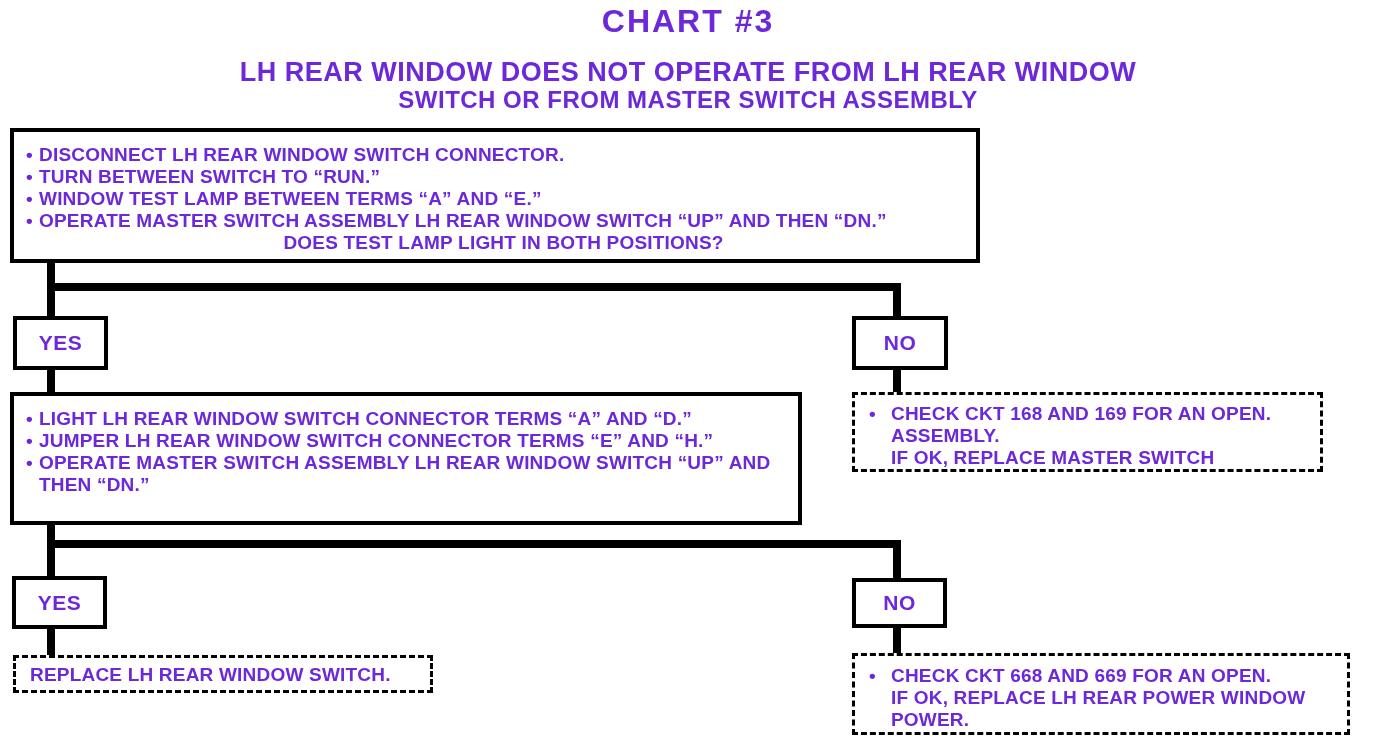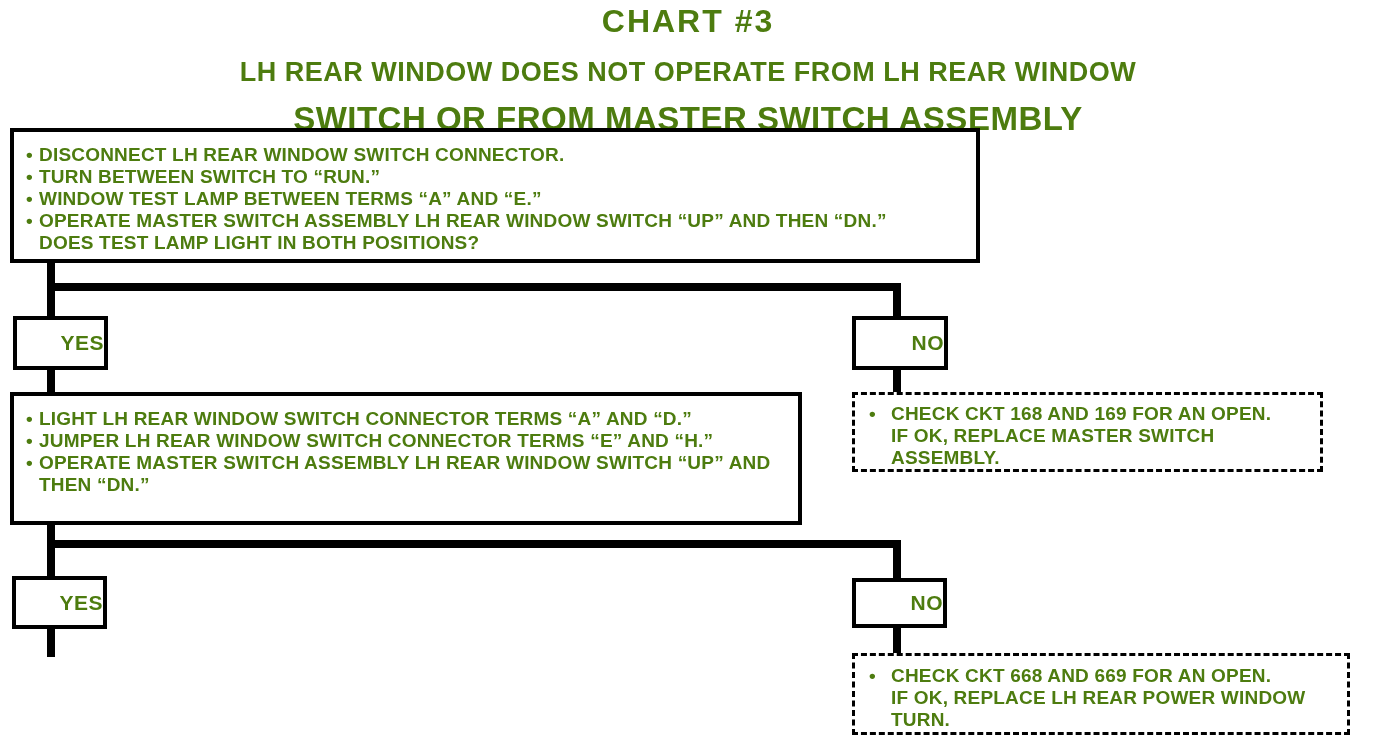--- a/index.html
+++ b/index.html
@@ -4,51 +4,51 @@
 <style>
   html, body {
     margin: 0; padding: 0;
     background: #ffffff;
   }
   .canvas {
     position: relative;
     width: 1376px;
     height: 742px;
     background: #ffffff;
-    color: #4d7c0f;
+    color: #6d28d9;
     font-family: "Liberation Sans", "DejaVu Sans", sans-serif;
     font-weight: 700;
     overflow: hidden;
   }
   
   .title-block { position: absolute; left: 0; top: 0; width: 100%; text-align: center; }
   .title-line1 { font-size: 32px; letter-spacing: 2px;  line-height: 34px; margin-top: 4px; }
   .title-line2 { font-size: 27px; letter-spacing: .5px; line-height: 28px; margin-top: 20px; }
-  .title-line3 { font-size: 33px; letter-spacing: .5px; line-height: 28px; margin-top: 19px; }
+  .title-line3 { font-size: 24px; letter-spacing: .5px; line-height: 28px; }
 
   
   .box { position: absolute; box-sizing: border-box; background: #ffffff; }
   .box-solid  { border: 4px solid #000; }
   .box-dotted { border: 3px dashed #000; }
 
   .step-text {
     font-size: 19px;
     line-height: 22px;
     letter-spacing: .2px;
   }
   .brow { display: flex; }
   .marker { flex: 0 0 13px; width: 13px; }
   .btext  { flex: 1 1 auto; }
-  .question { margin-left: 13px; }
+  .question { margin-left: 13px; text-align: center; }
 
   .step1 { left: 10px;  top: 128px; width: 970px; height: 135px; padding: 12px 8px 6px 12px; }
   .step2 { left: 10px;  top: 392px; width: 792px; height: 133px; padding: 12px 8px 6px 12px; }
 
   .decision {
-    display: flex; align-items: center; justify-content: flex-end;
+    display: flex; align-items: center; justify-content: center;
     font-size: 21px; letter-spacing: .5px;
   }
   .yes1 { left: 13px;  top: 316px; width: 95px; height: 54px; }
   .no1  { left: 852px; top: 316px; width: 96px; height: 54px; }
   .yes2 { left: 12px;  top: 576px; width: 95px; height: 53px; }
   .no2  { left: 852px; top: 578px; width: 95px; height: 50px; }
 
   .result { font-size: 19px; line-height: 22px; letter-spacing: .2px; }
   .result .marker { flex: 0 0 22px; width: 22px; }
   .result .cont { margin-left: 22px; }
@@ -112,22 +112,22 @@
   </div>
 
   <div class="line v3"></div>
   <div class="line v4"></div>
 
   <div class="box box-dotted result result1-no">
     <div class="brow">
       <span class="marker">•</span>
       <span class="btext">CHECK CKT 168 AND 169 FOR AN OPEN.</span>
     </div>
+    <div class="cont">ASSEMBLY.</div>
     <div class="cont">IF OK, REPLACE MASTER SWITCH</div>
-    <div class="cont">ASSEMBLY.</div>
   </div>
 
   <div class="box box-solid step-text step2">
     <div class="brow">
       <span class="marker">•</span>
       <span class="btext">LIGHT LH REAR WINDOW SWITCH CONNECTOR TERMS “A” AND “D.”</span>
     </div>
     <div class="brow">
       <span class="marker">•</span>
       <span class="btext">JUMPER LH REAR WINDOW SWITCH CONNECTOR TERMS “E” AND “H.”</span>
@@ -145,23 +145,26 @@
   <div class="box box-solid decision yes2">
     <span>YES</span>
   </div>
   <div class="box box-solid decision no2">
     <span>NO</span>
   </div>
 
   <div class="line v7"></div>
   <div class="line v8"></div>
 
+  <div class="box box-dotted result result2-yes">
+    <div>REPLACE LH REAR WINDOW SWITCH.</div>
+  </div>
 
   <div class="box box-dotted result result2-no">
     <div class="brow">
       <span class="marker">•</span>
       <span class="btext">CHECK CKT 668 AND 669 FOR AN OPEN.</span>
     </div>
     <div class="cont">IF OK, REPLACE LH REAR POWER WINDOW</div>
-    <div class="cont">TURN.</div>
+    <div class="cont">POWER.</div>
   </div>
 
 </div>
 
 </body></html>

